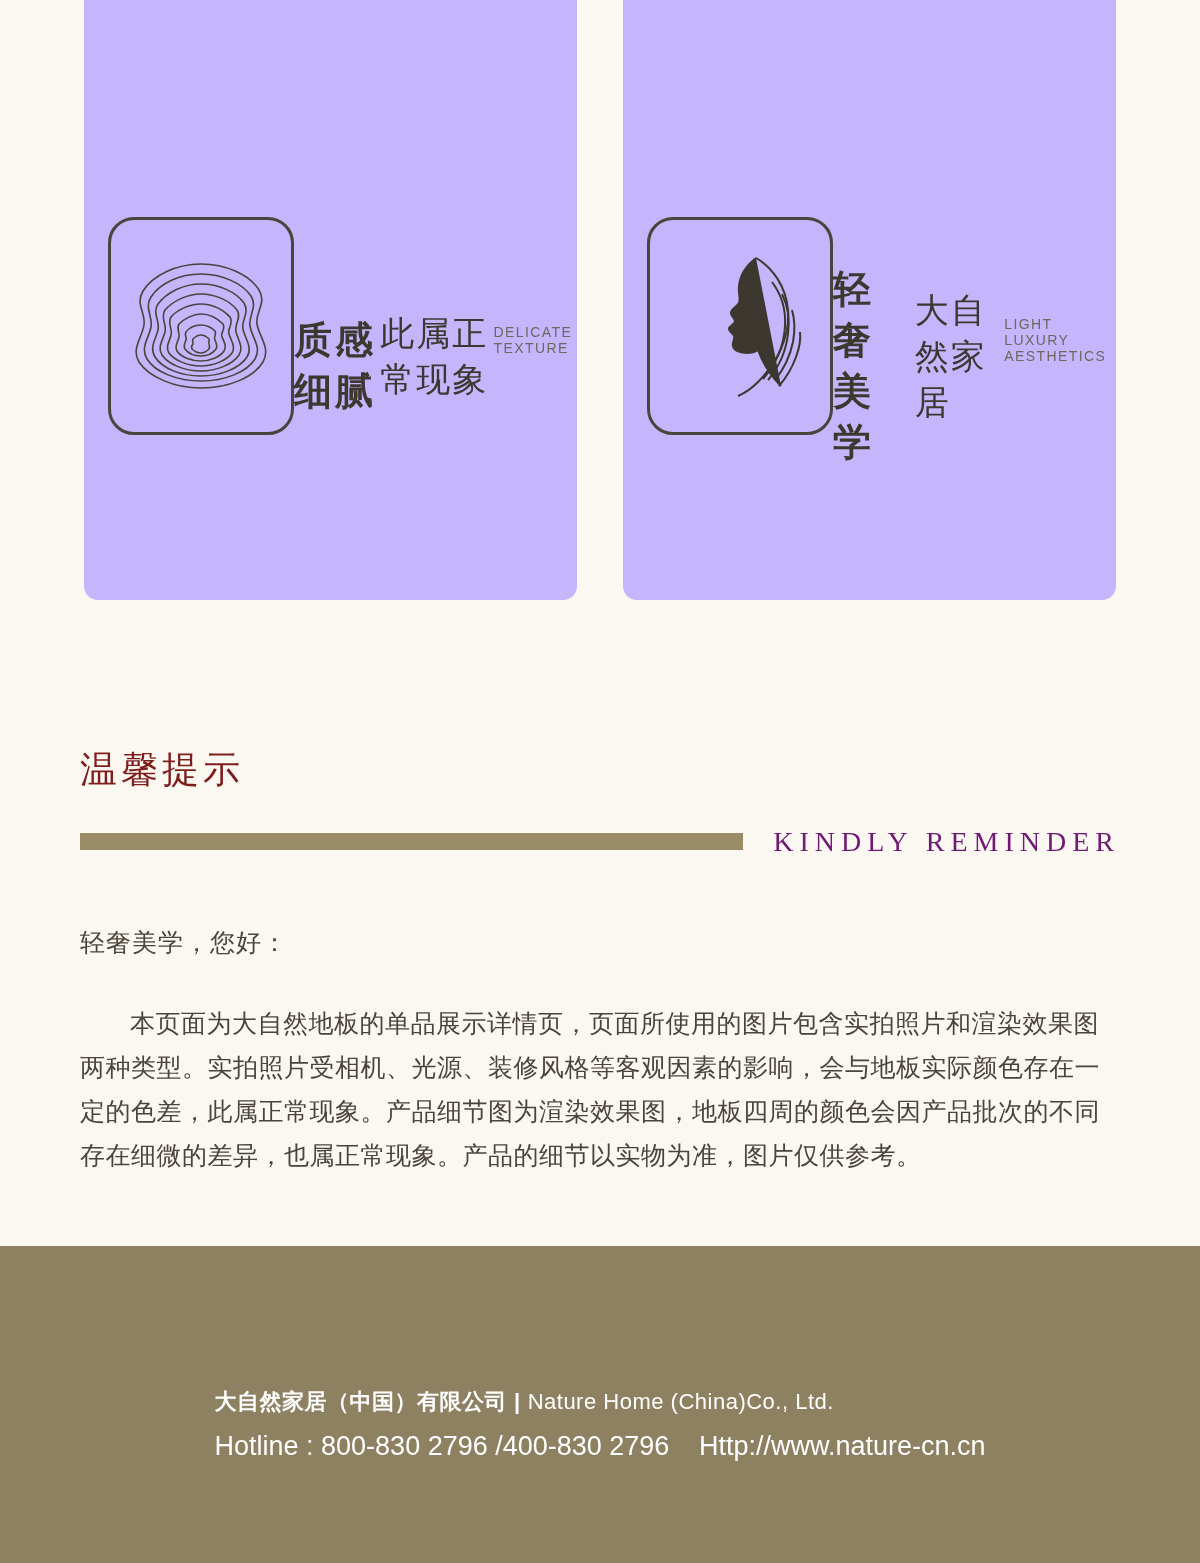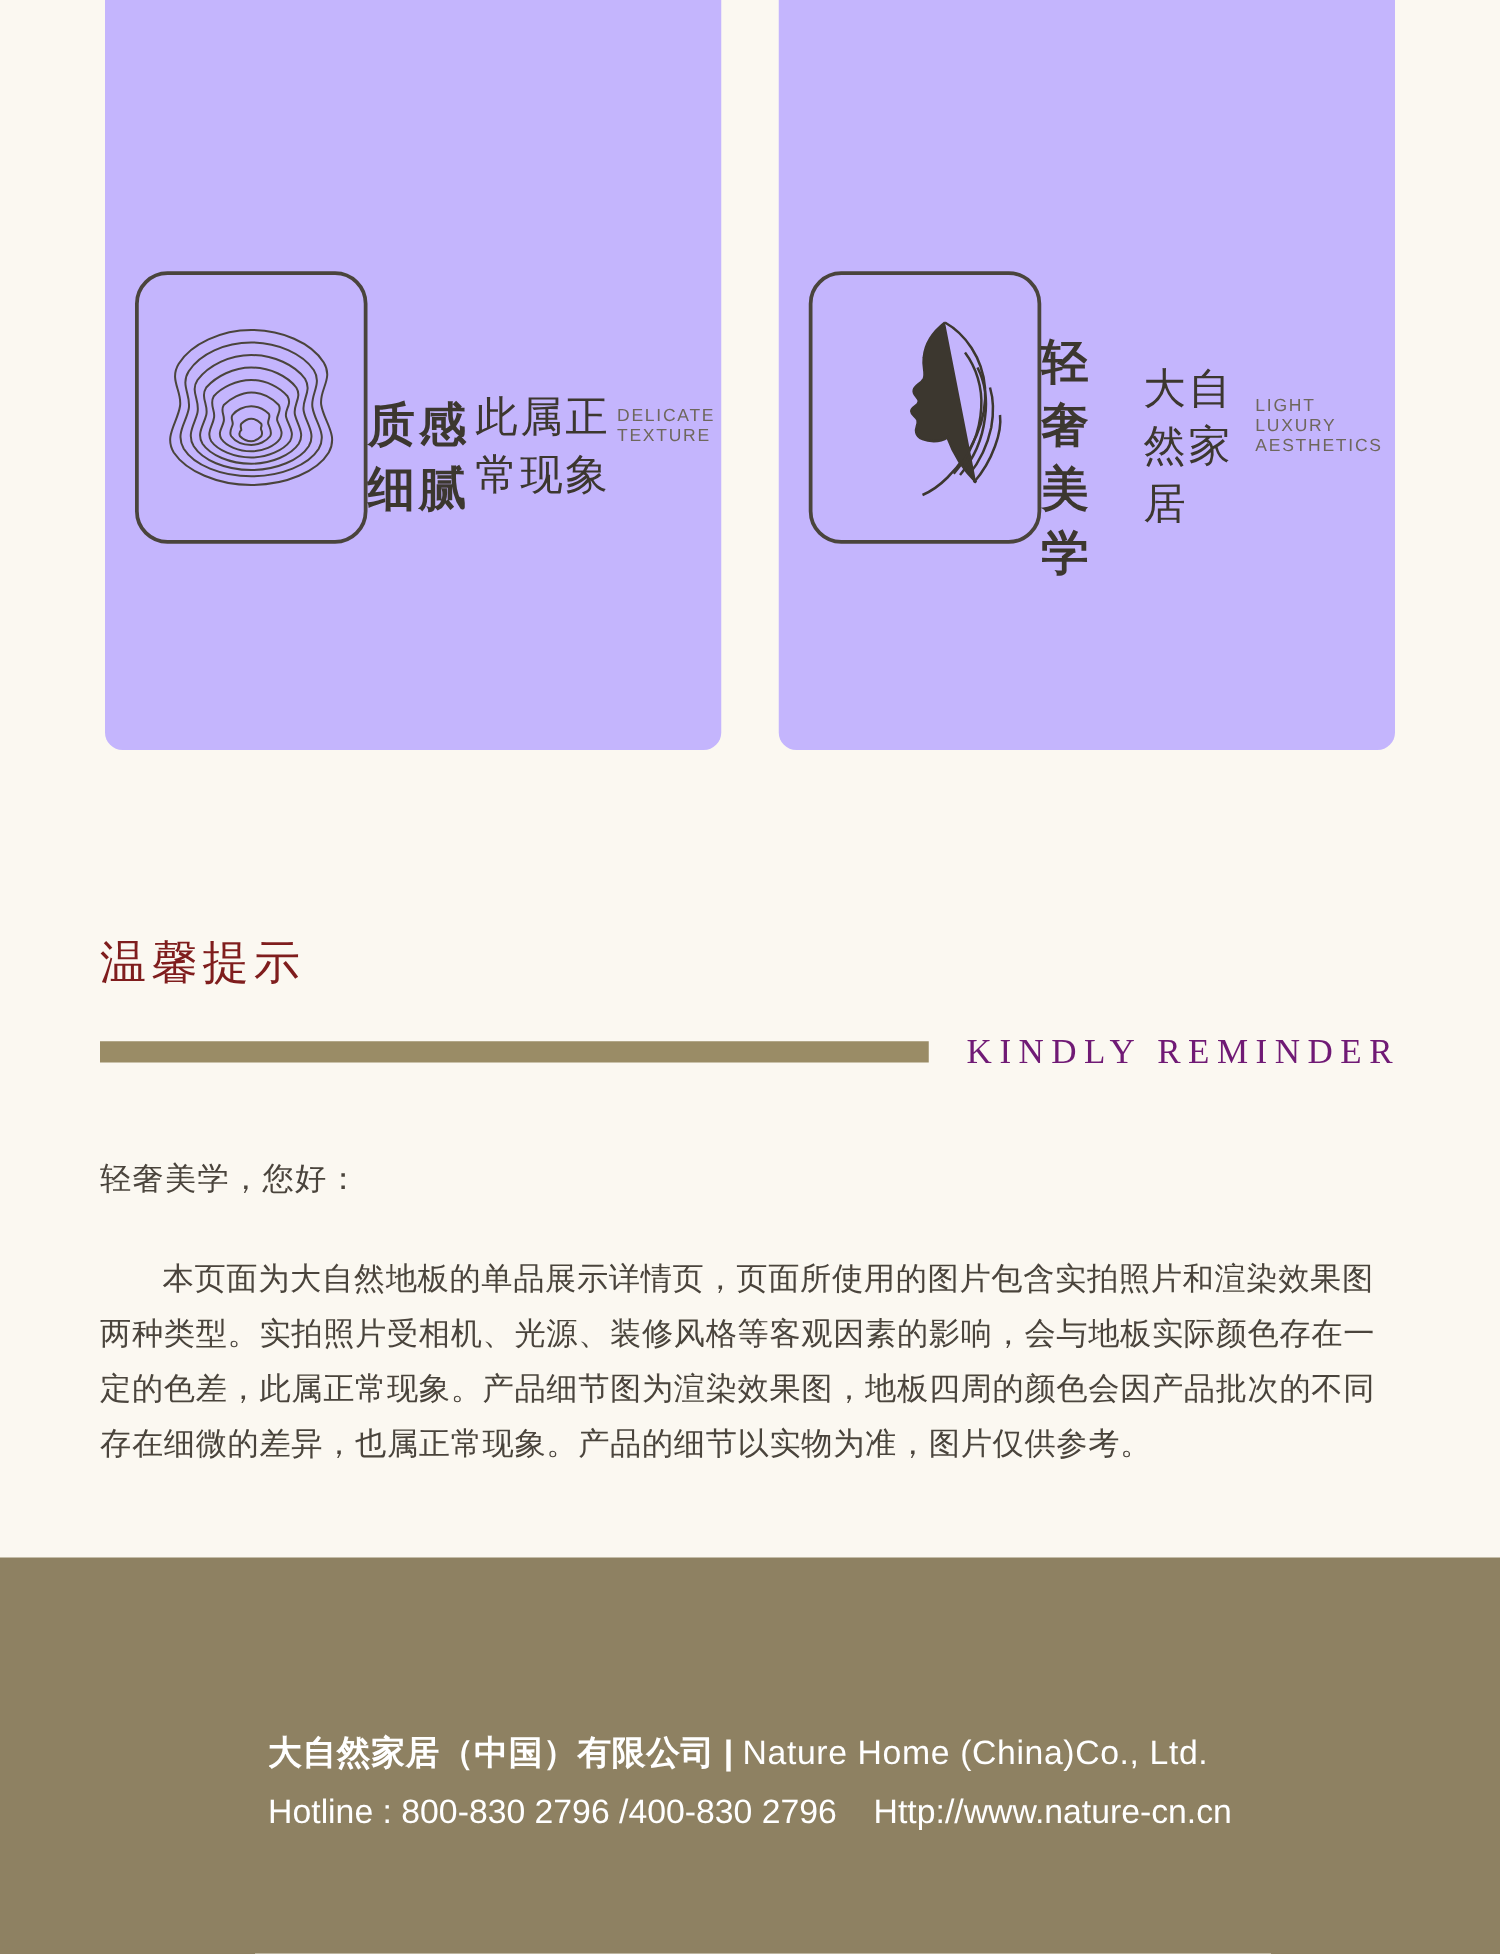--- a/index.html
+++ b/index.html
@@ -119,21 +119,21 @@
     width: 1200px;
     height: 317px;
     background: #8E8162;
     color: #FFFFFF;
     display: flex;
     flex-direction: column;
     justify-content: center;
     align-items: center;
   }
   .footer-line1 {
-    font-size: 27px;
+    font-size: 22px;
     letter-spacing: 0.5px;
     white-space: nowrap;
   }
   .footer-line1 .cn {
     font-weight: bold;
   }
   .footer-line1 .sep {
     font-weight: bold;
     margin: 0 7px;
   }

